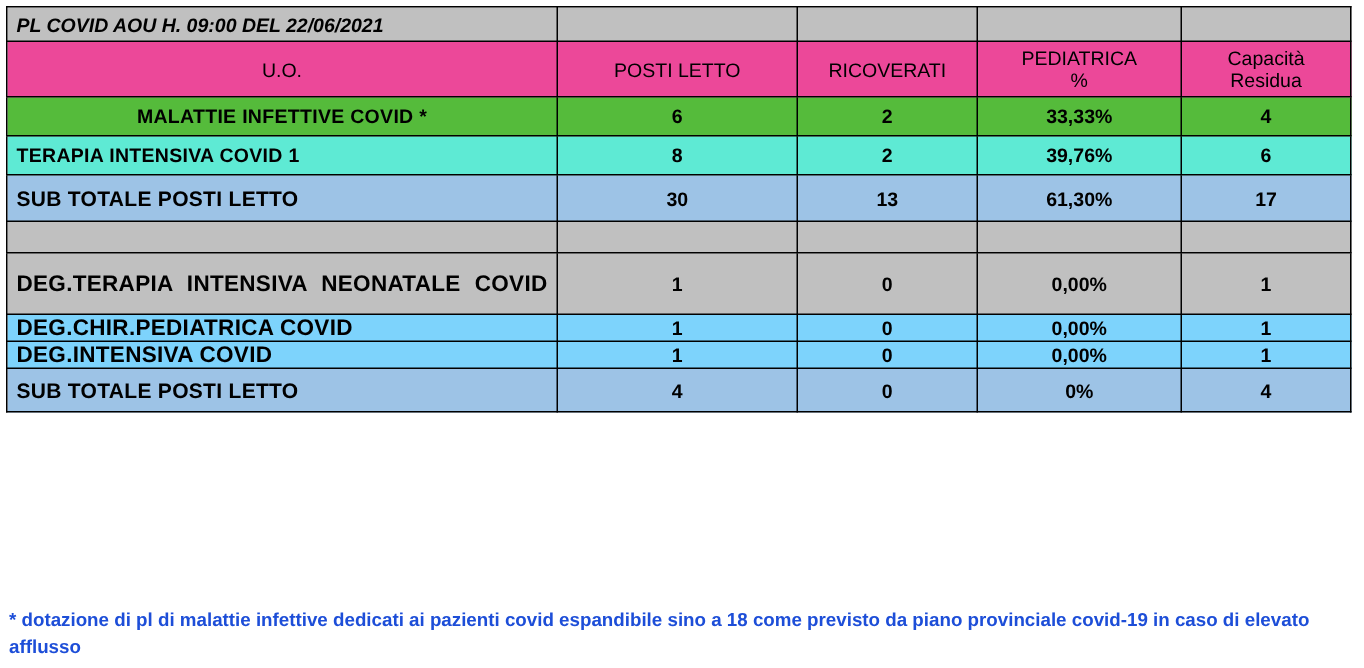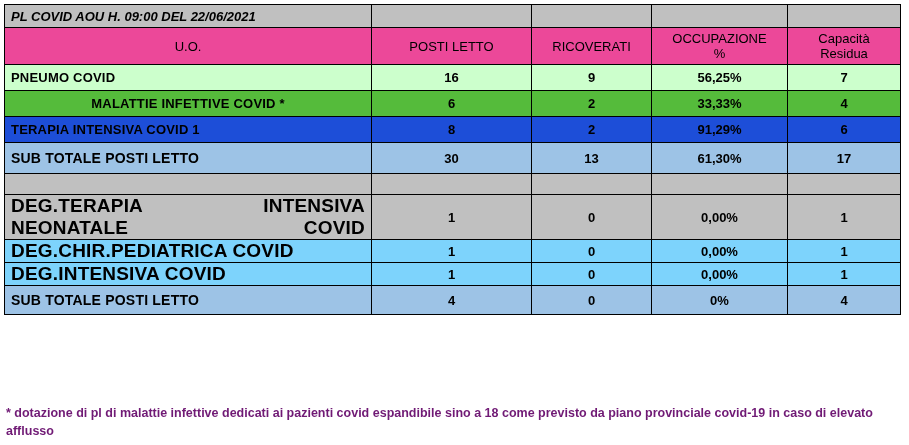--- a/index.html
+++ b/index.html
@@ -57,41 +57,41 @@
     font-weight: bold;
     text-align: left;
     letter-spacing: 0.2px;
   }
   .num {
     text-align: center;
     font-weight: bold;
   }
   .r-pneumo td { background: #ccffcc; height: 25px; }
   .r-infettive td { background: #55bb3b; height: 25px; text-align: center; }
-  .r-terapia td { background: #1d4ed8; height: 25px; }
+  .r-terapia td { background: #5eead4; height: 25px; }
   .r-subtot td { background: #9dc3e6; height: 30px; font-size: 14px; }
   .r-subtot .rowlabel { font-size: 14px; }
   .r-spacer td { background: #c0c0c0; height: 20px; border: 1px solid #000; }
   .r-grey td { background: #7dd3fc; }
   .r-grey-2lines td { background: #c0c0c0; height: 40px; }
-  .r-grey td.rowlabel { font-size: 19px; }
+  .r-grey td.rowlabel { font-size: 15px; }
   .r-sub2 td { background: #9dc3e6; height: 28px; font-size: 14px; }
   .r-sub2 .rowlabel { font-size: 14px; }
   .just {
     text-align: justify;
     text-align-last: justify;
   }
   .footnote {
     position: absolute;
     left: 6px;
     top: 400px;
     width: 890px;
     font-size: 12.5px;
     font-weight: bold;
-    color: #701a75;
+    color: #1d4ed8;
     line-height: 1.45;
   }
 </style>
 </head>
 <body>
 
 <div class="sheet">
 
   <table class="pl">
     <colgroup>
@@ -109,48 +109,41 @@
         <td class="title-cell"></td>
         <td class="title-cell"></td>
         <td class="title-cell"></td>
       </tr>
 
       <tr>
         <td class="hdr">U.O.</td>
         <td class="hdr">POSTI LETTO</td>
         <td class="hdr">RICOVERATI</td>
         <td class="hdr">
-          <div>OCCUPAZIONE</div>
+          <div>PEDIATRICA</div>
           <div>%</div>
         </td>
         <td class="hdr">
           <div>Capacità</div>
           <div>Residua</div>
         </td>
       </tr>
 
-      <tr class="r-pneumo">
-        <td class="rowlabel">PNEUMO COVID</td>
-        <td class="num">16</td>
-        <td class="num">9</td>
-        <td class="num">56,25%</td>
-        <td class="num">7</td>
-      </tr>
       <tr class="r-infettive">
         <td class="rowlabel">MALATTIE INFETTIVE COVID  *</td>
         <td class="num">6</td>
         <td class="num">2</td>
         <td class="num">33,33%</td>
         <td class="num">4</td>
       </tr>
       <tr class="r-terapia">
         <td class="rowlabel">TERAPIA INTENSIVA COVID 1</td>
         <td class="num">8</td>
         <td class="num">2</td>
-        <td class="num">91,29%</td>
+        <td class="num">39,76%</td>
         <td class="num">6</td>
       </tr>
       <tr class="r-subtot">
         <td class="rowlabel">SUB TOTALE POSTI LETTO</td>
         <td class="num">30</td>
         <td class="num">13</td>
         <td class="num">61,30%</td>
         <td class="num">17</td>
       </tr>
 

